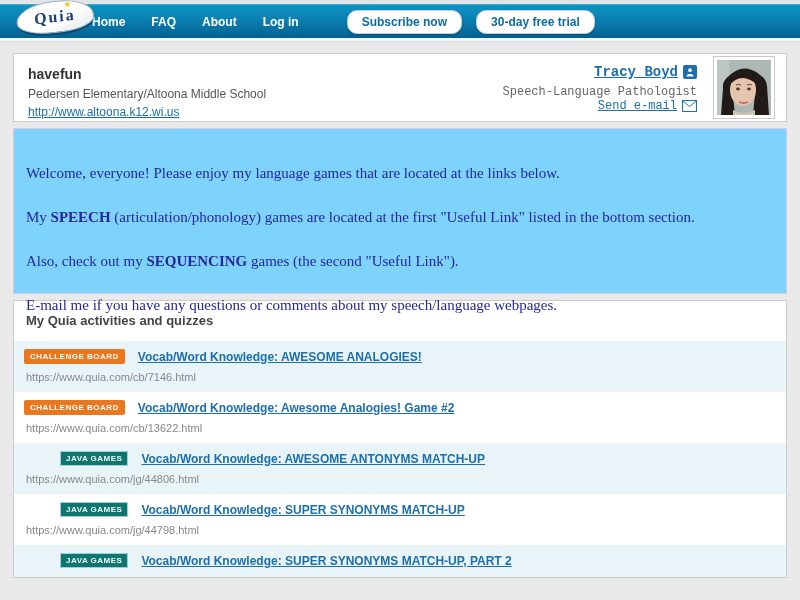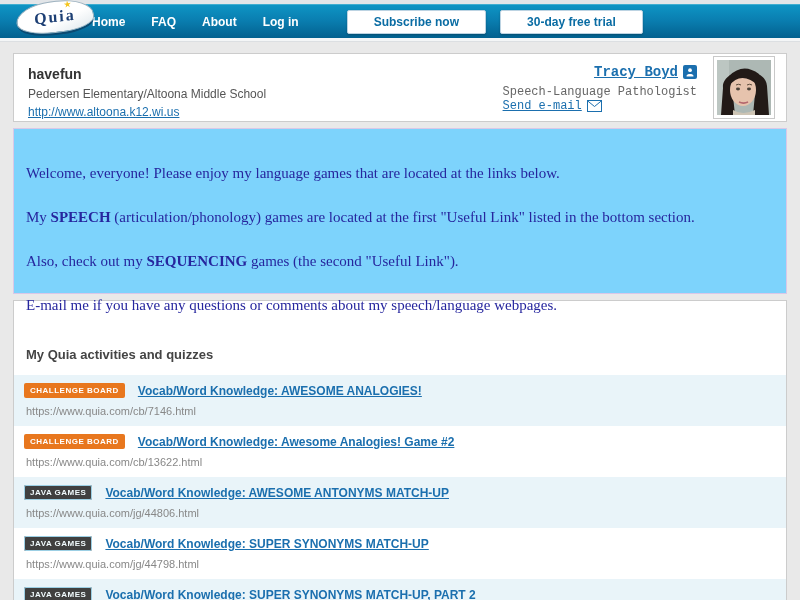--- a/index.html
+++ b/index.html
@@ -47,24 +47,24 @@
     font-size: 9px; color: #f4c51d; line-height: 1;
   }
   .nav { display: flex; gap: 26px; margin-left: 92px; }
   .nav a {
     color: #ffffff; font-size: 12px; font-weight: bold;
     text-decoration: none;
   }
   .hdr-btn {
     background: #ffffff;
     border: 1px solid #bcd3e2;
-    border-radius: 2px;
+    border-radius: 10px;
     color: #0a6ca3;
     font-size: 12px; font-weight: bold;
-    padding: 4px 26px;
+    padding: 4px 14px;
     text-decoration: none;
     box-shadow: 0 1px 2px rgba(0,0,0,0.25);
   }
   .hdr-btn.first { margin-left: 48px; }
   .hdr-btn.second { margin-left: 14px; }
 
   
   .card {
     background: #ffffff;
     border: 1px solid #cccccc;
@@ -92,21 +92,21 @@
   .profile-name-row { display: flex; align-items: center; justify-content: flex-end; gap: 5px; }
   .profile-name { font-size: 14px; font-weight: bold; color: #1b6fae; }
   .person-icon {
     width: 14px; height: 14px;
     background: #1b6fae; border-radius: 2px;
     display: inline-flex; align-items: center; justify-content: center;
   }
   .profile-role { font-size: 12px; color: #666666; margin-top: 5px; }
   .profile-email-row {
     margin-top: auto;
-    display: flex; align-items: center; justify-content: flex-start; gap: 5px;
+    display: flex; align-items: center; justify-content: flex-end; gap: 5px;
   }
   .profile-email { font-size: 12px; color: #1b6fae; }
   .photo-frame {
     width: 62px; height: 63px;
     border: 1px solid #c9c9c9;
     background: #ffffff;
     padding: 3px;
     margin-left: 4px;
     align-self: center;
   }
@@ -130,34 +130,33 @@
 
   
   .activities {
     margin-top: 6px;
     padding-top: 12px;
     min-height: 270px;
   }
   .activities-heading {
     font-size: 13px; font-weight: bold; color: #444444;
     padding: 0 12px 13px 12px;
-    margin-top: 34px;
   }
   .row { padding: 8px 10px 9px 10px; }
   .row.alt { background: #e9f4f9; }
   .row-top { display: flex; align-items: center; gap: 13px; }
   .badge {
     font-size: 8px; font-weight: bold; color: #ffffff;
     letter-spacing: 0.5px;
     padding: 3px 6px;
     border-radius: 2px;
     white-space: nowrap;
   }
   .badge.cb { background: #e8771e; }
-  .badge.jg { background: #404040; box-shadow: inset 0 0 0 1px #9ccfe4; color: #f0fafd; }
+  .badge.jg { background: #0f766e; box-shadow: inset 0 0 0 1px #9ccfe4; color: #f0fafd; margin-left: 36px; }
   .row-title { font-size: 12px; font-weight: bold; color: #1b6fae; }
   .row-url { font-size: 11px; color: #888888; margin-top: 7px; padding-left: 2px; }
 </style>
 </head>
 <body>
 
 <div class="topstrip"></div>
 
 <div class="header">
   <div class="logo">

